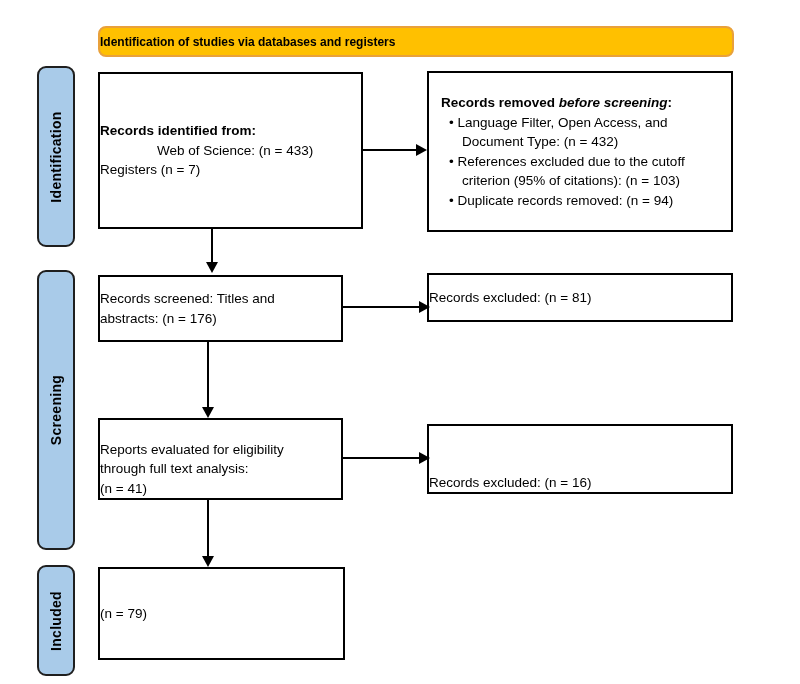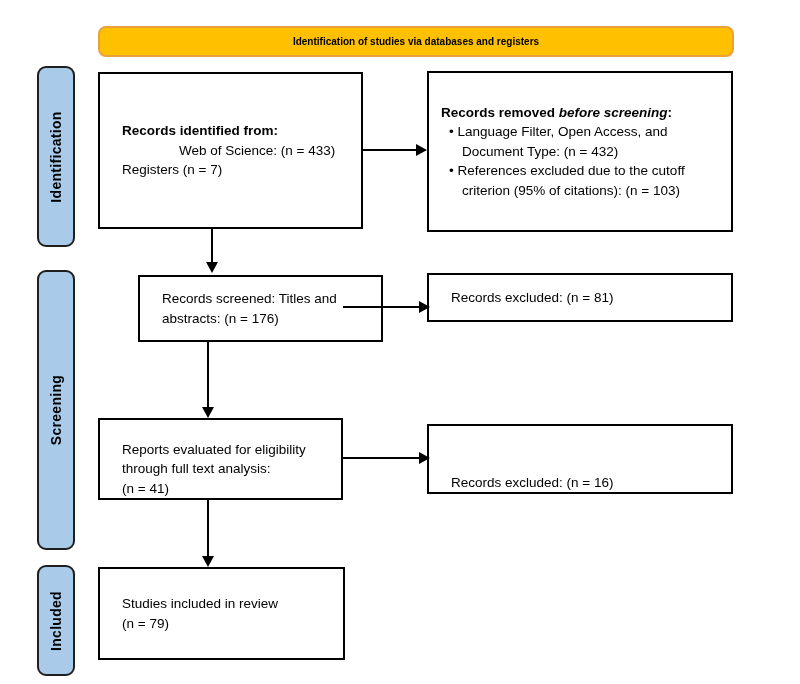--- a/index.html
+++ b/index.html
@@ -22,22 +22,22 @@
     overflow: hidden;
   }
 
   
   .banner {
     position: absolute;
     left: 98px; top: 26px; width: 636px; height: 31px;
     background: var(--banner-fill);
     border: 2px solid var(--banner-border);
     border-radius: 8px;
-    display: flex; align-items: center; justify-content: center;
-    font-size: 10px; font-weight: bold; color: var(--text-color);
+    display: flex; align-items: center; justify-content: flex-start;
+    font-size: 12px; font-weight: bold; color: var(--text-color);
   }
 
   
   .stage {
     position: absolute;
     left: 37px; width: 38px;
     background: var(--stage-fill);
     border: 2px solid var(--stage-border);
     border-radius: 9px;
     display: flex; align-items: center; justify-content: center;
@@ -53,27 +53,27 @@
   .stage-included       { top: 565px; height: 111px; }
 
   
   .box {
     position: absolute;
     background: #ffffff;
     border: 2px solid var(--box-border);
     display: flex; flex-direction: column; justify-content: center;
     font-size: 13.5px; line-height: 19.5px; color: var(--text-color);
   }
-  .box .inner { padding-left: 22px; padding-right: 6px; }
+  .box .inner { padding-left: 0; padding-right: 6px; }
   .bold { font-weight: bold; }
   .indent { padding-left: 57px; }
 
   .box-identified { left: 98px;  top: 72px;  width: 265px; height: 157px; }
   .box-removed    { left: 427px; top: 71px;  width: 306px; height: 161px; }
-  .box-screened   { left: 98px;  top: 275px; width: 245px; height: 67px; margin-left: 40px; }
+  .box-screened   { left: 98px;  top: 275px; width: 245px; height: 67px; }
   .box-excl-1     { left: 427px; top: 273px; width: 306px; height: 49px; }
   .box-evaluated  { left: 98px;  top: 418px; width: 245px; height: 82px; justify-content: flex-end; }
   .box-excl-2     { left: 427px; top: 424px; width: 306px; height: 70px; justify-content: flex-end; }
   .box-included   { left: 98px;  top: 567px; width: 247px; height: 93px; }
 
   .box-removed .inner { padding-left: 12px; }
   .bullet {
     padding-left: 21px;
     text-indent: -13px;
   }
@@ -134,20 +134,21 @@
       <div class="indent">Web of Science: (n = 433)</div>
       <div>Registers (n = 7)</div>
     </div>
   </div>
 
   <div class="box box-removed">
     <div class="inner">
       <div class="bold"><span>Records removed </span><span style="font-style:italic">before screening</span><span>:</span></div>
       <div class="bullet">Language Filter, Open Access, and Document Type: (n = 432)</div>
       <div class="bullet">References excluded due to the cutoff criterion (95% of citations): (n = 103)</div>
+      <div class="bullet">Duplicate records removed: (n = 94)</div>
     </div>
   </div>
 
   <div class="box box-screened">
     <div class="inner">
       <div>Records screened: Titles and</div>
       <div>abstracts: (n = 176)</div>
     </div>
   </div>
 
@@ -166,21 +167,20 @@
   </div>
 
   <div class="box box-excl-2">
     <div class="inner">
       <div>Records excluded: (n = 16)</div>
     </div>
   </div>
 
   <div class="box box-included">
     <div class="inner">
-      <div>Studies included in review</div>
       <div>(n = 79)</div>
     </div>
   </div>
 
   <div class="arrow-h arrow-identified-removed">
     <div class="shaft"></div>
     <div class="head"></div>
   </div>
   <div class="arrow-v arrow-identified-screened">
     <div class="shaft"></div>

